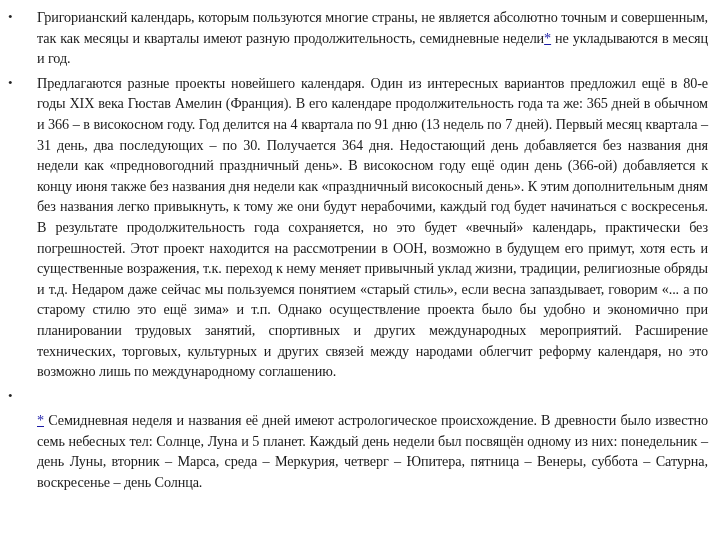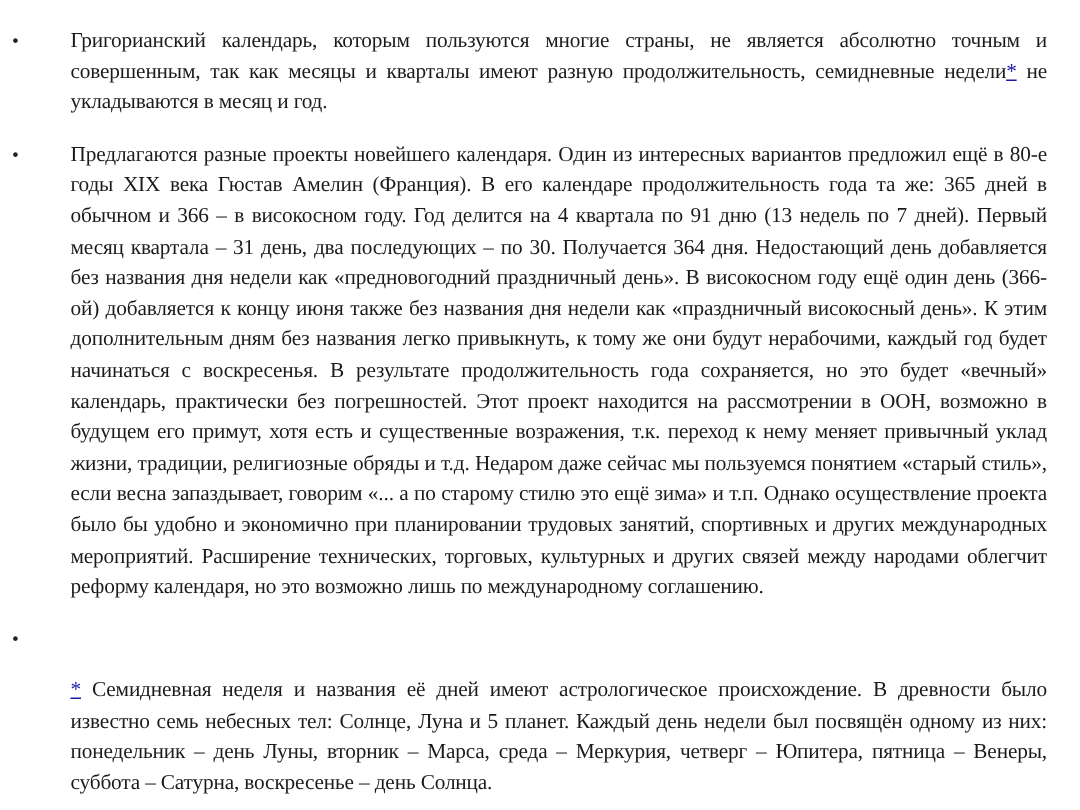--- a/index.html
+++ b/index.html
@@ -31,21 +31,21 @@
     left: 8px;
     top: 0;
     font-size: 13px;
     line-height: 20.6px;
     color: #222;
   }
   .para {
     font-size: 14.2px;
     line-height: 20.6px;
     text-align: justify;
-    margin: 14px;
+    margin: 4px;
     letter-spacing: -0.1px;
   }
   .para.first {
     text-align: justify;
   }
   .fn-link {
     color: #1a1aa6;
     text-decoration: underline;
   }
   .empty-line {

